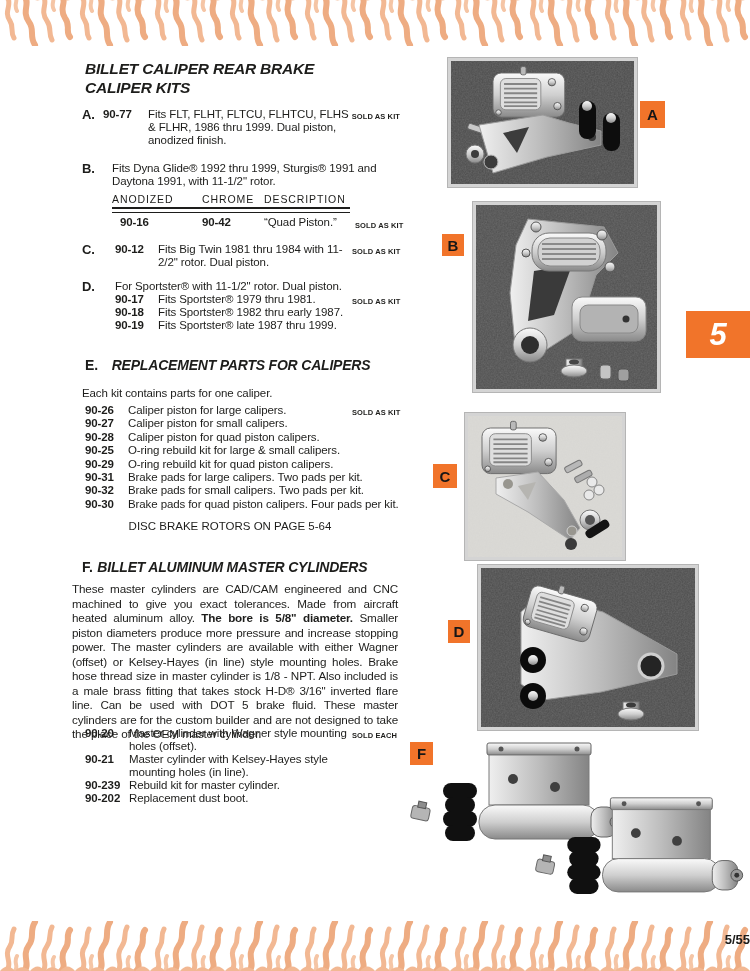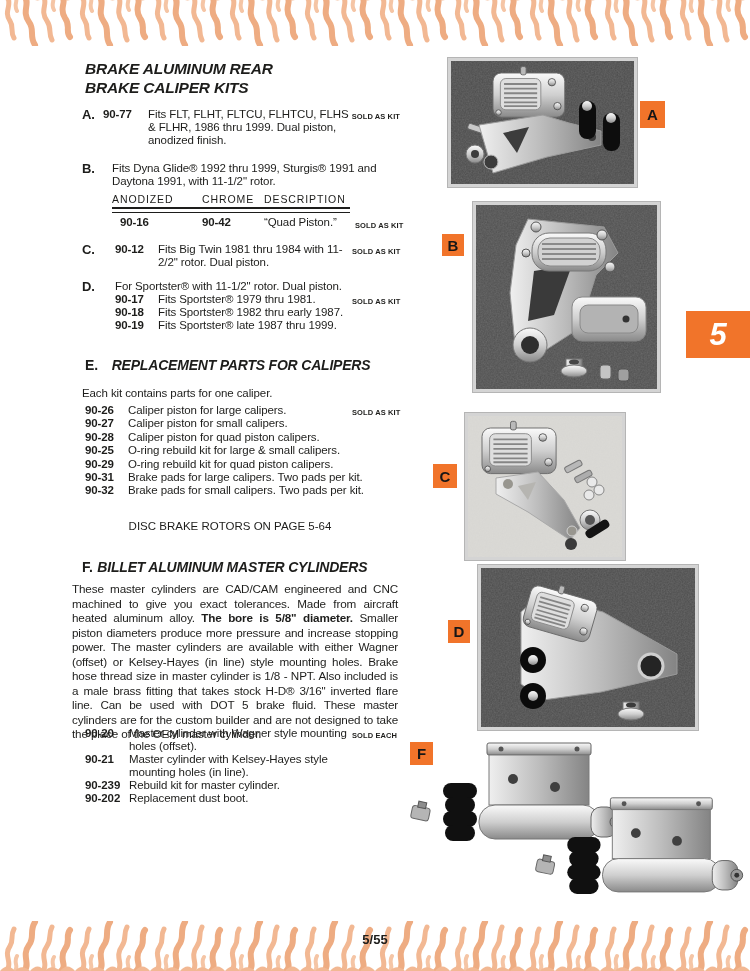--- a/index.html
+++ b/index.html
@@ -13,21 +13,21 @@
   .sold{font-size:7.5px;font-weight:bold;letter-spacing:0.1px;white-space:nowrap;}
   .heading-it{font:italic bold 14px "Liberation Sans",sans-serif;letter-spacing:-0.2px;}
   .rowflex{display:flex;}
   .nowrap{white-space:nowrap;}
   .photo{position:absolute;border:3px solid #d4d4d4;box-shadow:0 0 0 1px #b5b5b5;}
   .photo svg{display:block;}
   .plabel{position:absolute;background:#f1742a;color:#161616;font-weight:bold;font-size:15px;
           display:flex;align-items:center;justify-content:center;}
   .tab5{position:absolute;left:686px;top:311px;width:64px;height:47px;background:#f1742a;color:#fff;
         font:italic bold 31px "Liberation Sans",sans-serif;display:flex;align-items:center;justify-content:center;}
-  .pagenum{position:absolute;left:0;right:0;top:932px;text-align:center;font-weight:bold;font-size:13px;}
+  .pagenum{position:absolute;left:0;right:0;top:932px;text-align:right;font-weight:bold;font-size:13px;}
   .caption{position:absolute;font-weight:bold;font-size:8.5px;letter-spacing:0.3px;}
   .thead{font-size:10.5px;letter-spacing:0.9px;}
 </style>
 </head>
 <body>
 
 <div class="page">
 
   <svg width="0" height="0" style="position:absolute">
     <defs>
@@ -93,21 +93,21 @@
       <use href="#flameTile" x="150"></use>
     <use href="#flameTile" x="225"></use>
       <use href="#flameTile" x="300"></use>
       <use href="#flameTile" x="375"></use>
     <use href="#flameTile" x="450"></use>
       <use href="#flameTile" x="525"></use>
       <use href="#flameTile" x="600"></use>
     <use href="#flameTile" x="675"></use>
   </svg>
 
-  <h1 class="abs title" style="left:85px;top:59px;width:240px">BRAKE ALUMINUM REAR BRAKE CALIPER KITS</h1>
+  <h1 class="abs title" style="left:85px;top:59px;width:240px">BILLET CALIPER REAR BRAKE CALIPER KITS</h1>
 
   <div class="abs item" style="left:82px;top:108px;width:318px;display:flex">
     <span class="letter" style="width:21px">A.</span>
     <span class="part" style="width:45px">90-77</span>
     <span style="flex:1">
       <span class="sold" style="float:right;margin-top:2px">SOLD AS KIT</span>
       <span>Fits FLT, FLHT, FLTCU, FLHTCU, FLHS &amp; FLHR, 1986 thru 1999. Dual piston, anodized finish.</span>
     </span>
   </div>
 
@@ -183,20 +183,24 @@
         <span class="part" style="width:43px">90-29</span>
         <span class="nowrap">O-ring rebuild kit for quad piston calipers.</span>
       </div>
     <div class="rowflex">
         <span class="part" style="width:43px">90-31</span>
         <span class="nowrap">Brake pads for large calipers. Two pads per kit.</span>
       </div>
     <div class="rowflex">
         <span class="part" style="width:43px">90-32</span>
         <span class="nowrap">Brake pads for small calipers. Two pads per kit.</span>
+      </div>
+    <div class="rowflex">
+        <span class="part" style="width:43px">90-30</span>
+        <span class="nowrap">Brake pads for quad piston calipers. Four pads per kit.</span>
       </div>
     <span class="sold abs" style="left:267px;top:2px">SOLD AS KIT</span>
   </div>
   <div class="abs" style="left:62px;top:520px;width:336px;text-align:center;font-weight:normal;font-size:11.5px">DISC BRAKE ROTORS ON PAGE 5-64</div>
 
   <div class="abs" style="left:82px;top:558px">
     <span class="letter" style="font-size:14px">F.</span>
     <span class="heading-it" style="">BILLET ALUMINUM MASTER CYLINDERS</span>
   </div>
   <div class="abs" style="left:72px;top:582px;width:326px;font-size:11.7px;line-height:14.5px;text-align:justify;letter-spacing:-0.15px">

